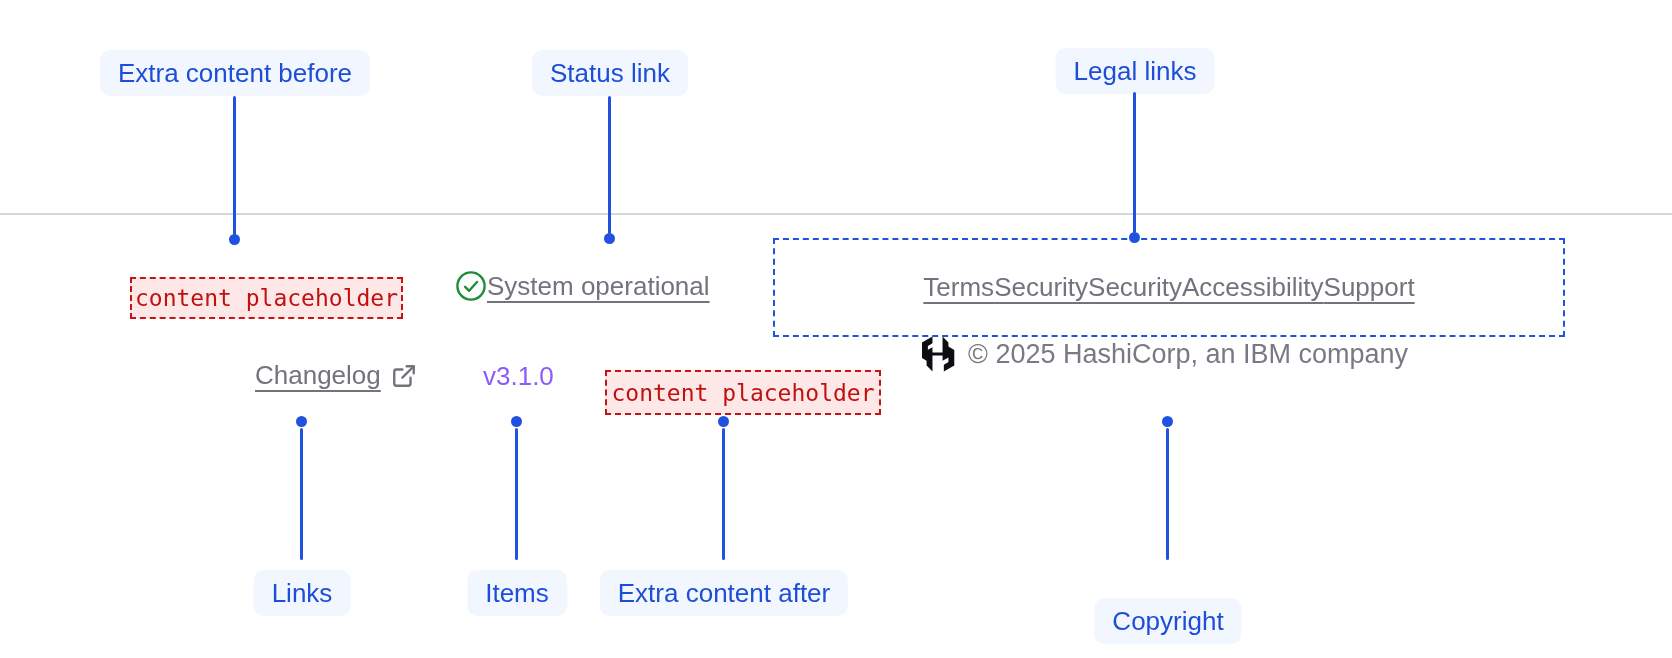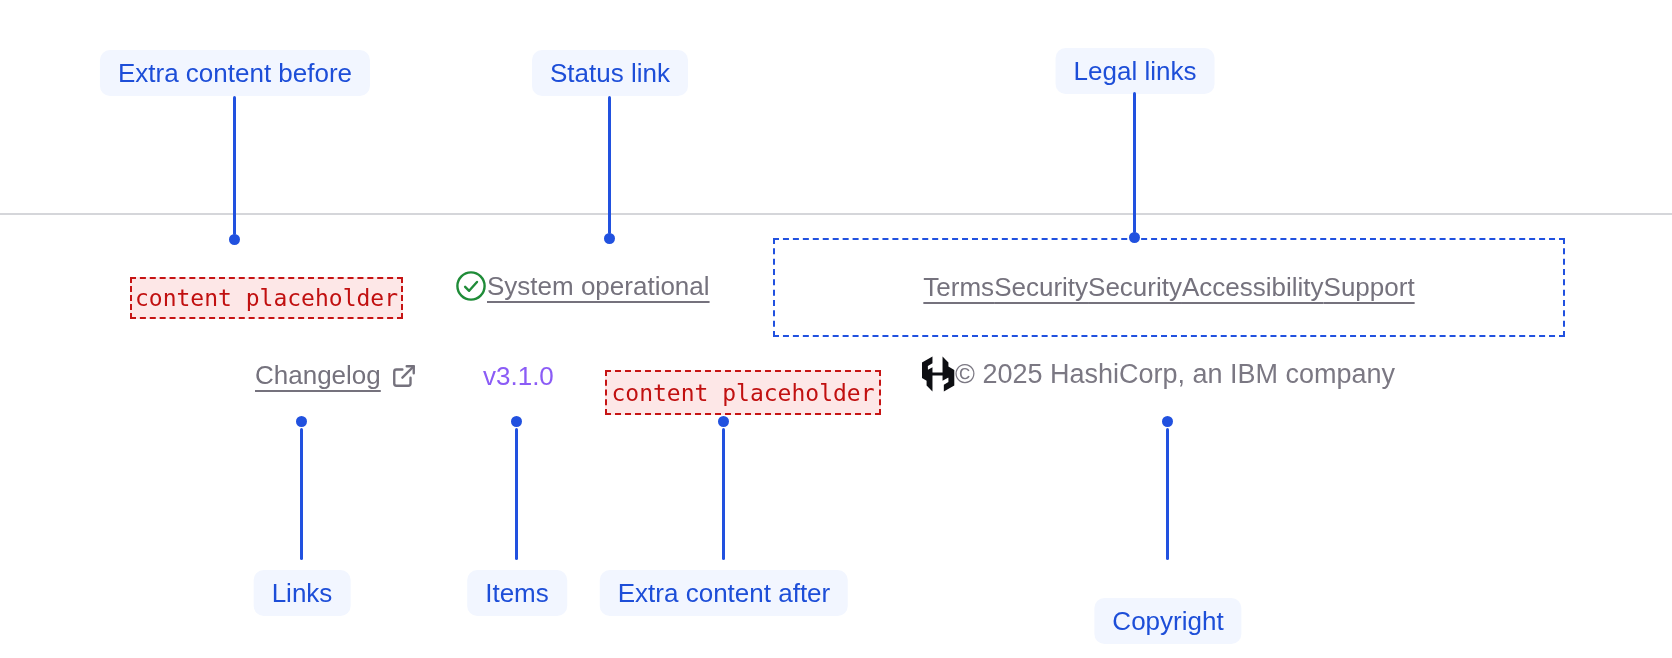--- a/index.html
+++ b/index.html
@@ -52,21 +52,21 @@
     border: 2px dashed #2151df; display: flex; align-items: center; justify-content: center;
     padding: 0 22px; }
   .legal-box a { text-decoration: underline; text-underline-offset: 6px; text-decoration-thickness: 2px; }
 
   
   .changelog { position: absolute; left: 255px; top: 360px; display: flex; align-items: center; gap: 10px;
     text-decoration: none; }
   .icon-ext { width: 26px; height: 26px; color: #75727d; display: block; }
   .version { position: absolute; left: 483px; top: 360px; color: #8b5cf6; font-size: 26px;
     line-height: 32px; white-space: nowrap; }
-  .brand { position: absolute; left: 920px; top: 356px; display: flex; align-items: center; }
+  .brand { position: absolute; left: 920px; top: 336px; display: flex; align-items: center; gap: 13px; }
   .logo { width: 35px; height: 36px; display: block; }
   .copyright { color: #7b7883; font-size: 27px; line-height: 36px; white-space: nowrap; }
 </style>
 </head>
 <body>
 
 <div class="page">
 
   <div class="divider"></div>
 

